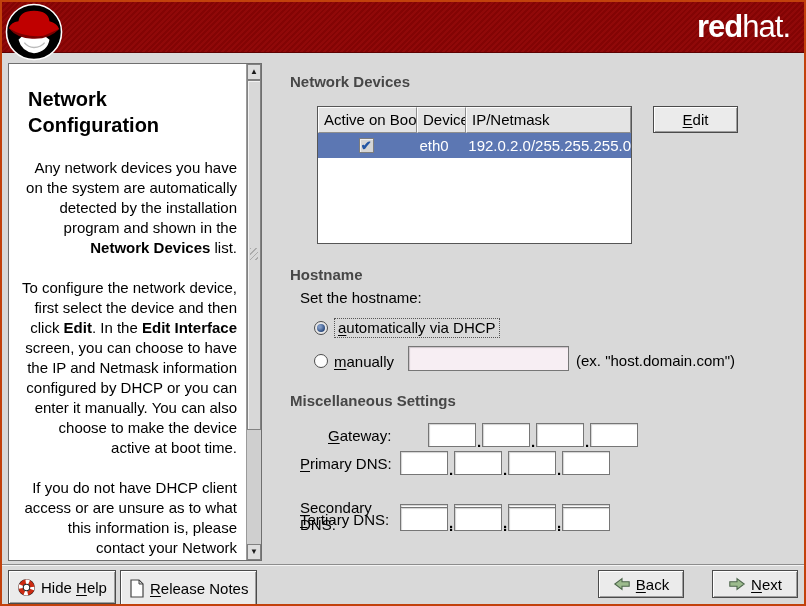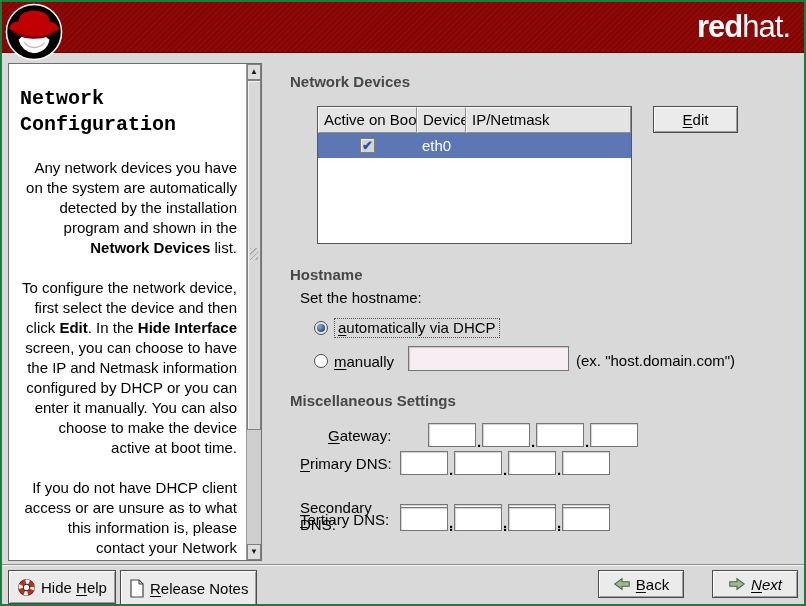--- a/index.html
+++ b/index.html
@@ -1,35 +1,35 @@
 <!DOCTYPE html>
 <html><head>
 <meta charset="utf-8">
 <style>
   html,body{margin:0;padding:0;background:#bfbfbf;}
   .window{
     position:relative;width:806px;height:606px;box-sizing:border-box;
-    border:2px solid #15803d;background:#d9d9d9;overflow:hidden;
+    border:2px solid #c2410c;background:#d9d9d9;overflow:hidden;
     font-family:"Liberation Sans",sans-serif;color:#000;font-size:15px;
   }
   
   .header{position:absolute;left:0;top:0;width:802px;height:50px;
     background:#8e0404;
     background-image:repeating-linear-gradient(135deg,rgba(0,0,0,.08) 0 2px,rgba(255,255,255,.02) 2px 4px);
     border-bottom:1px solid #5e0000;}
   .logo{position:absolute;left:3px;top:0;width:58px;height:60px;z-index:3;}
   .wordmark{position:absolute;right:14px;top:7px;color:#fff;font-size:31px;letter-spacing:-1px;z-index:2;}
   .wordmark .wm-bold{font-weight:bold;}
   .wordmark .wm-thin{font-weight:normal;}
   
   .help-panel{position:absolute;left:6px;top:61px;width:254px;height:498px;
     background:#fff;border:1px solid #6f6f6f;box-sizing:border-box;}
   .help-text{position:absolute;left:11px;top:12px;right:24px;bottom:1px;overflow:hidden;
     font-size:15px;line-height:20px;}
-  .help-title{font-size:20px;line-height:26px;font-weight:bold;margin:10px 0 20px 0;font-family:Liberation Mono, monospace;}
+  .help-title{font-size:20px;line-height:26px;font-weight:bold;margin:10px 0 20px 8px;}
   .para{margin:0 0 20px 0;text-align:right;}
   
   .scrollbar{position:absolute;top:0;right:0;width:15px;height:496px;background:#cfcfcf;
     border-left:1px solid #9a9a9a;box-sizing:border-box;}
   .sb-btn{position:absolute;left:0;width:14px;height:16px;background:#dedede;border:1px solid #808080;
     box-sizing:border-box;text-align:center;font-size:8px;line-height:14px;color:#1a1a1a;}
   .sb-up{top:0;}
   .sb-down{bottom:0;}
   .sb-thumb{position:absolute;left:0;top:16px;width:14px;height:350px;background:#d8d8d8;
     border:1px solid #828282;box-sizing:border-box;box-shadow:inset 1px 1px 0 #f2f2f2;}
@@ -75,21 +75,21 @@
   .misc-row{position:absolute;left:298px;display:flex;align-items:center;height:24px;}
   .misc-label{width:100px;flex:none;font-size:15px;}
   .ip-entry{width:48px;height:24px;background:#fff;flex:none;}
   .ip-dot{width:6px;flex:none;text-align:center;font-size:15px;font-weight:bold;padding-top:12px;}
   
   .footer-sep{position:absolute;left:0;top:562px;width:802px;height:2px;
     border-top:1px solid #8d8d8d;border-bottom:1px solid #f4f4f4;box-sizing:border-box;}
   .btn-hidehelp{left:6px;top:568px;height:28px;padding:16px 8px;text-align:center;}
   .btn-release{left:118px;top:568px;height:36px;padding:0 8px;}
   .btn-back{left:596px;top:568px;width:86px;height:28px;}
-  .btn-next{left:710px;top:568px;width:86px;height:28px;font-style:italic;}
+  .btn-next{left:710px;top:568px;width:86px;height:28px;}
   .icon{display:inline-flex;flex:none;}
 </style>
 </head>
 <body>
 
 <div class="window">
 
   <div class="header">
     <span class="wordmark"><span class="wm-bold">red</span><span class="wm-thin">hat.</span></span>
   </div>
@@ -99,21 +99,21 @@
     <path d="M20 41 q4 5 10 5 q7 0 11 -5" fill="none" stroke="#bbb" stroke-width="1.4"></path>
     <path d="M4 26 Q6 20 14 19 Q15 8 30 8 Q45 8 46 19 Q54 21 56 27 Q46 36 30 35 Q12 34 4 26 Z" fill="#c00000"></path>
     <path d="M4 26 Q20 36 40 34 L56 27 Q46 38 28 37 Q12 36 4 26 Z" fill="#7a0000"></path>
   </svg>
 
   <div class="help-panel">
     <div class="help-text">
       <div class="help-title">Network Configuration</div>
       <div>
           <div class="para"><span>Any network devices you have on the system are automatically detected by the installation program and shown in the </span><b>Network Devices</b><span> list.</span></div>
-          <div class="para"><span>To configure the network device, first select the device and then click </span><b>Edit</b><span>. In the </span><b>Hide Interface</b><span> screen, you can choose to have the IP and Netmask information configured by DHCP or you can enter it manually. You can also choose to make the device active at boot time.</span></div>
+          <div class="para"><span>To configure the network device, first select the device and then click </span><b>Edit</b><span>. In the </span><b>Edit Interface</b><span> screen, you can choose to have the IP and Netmask information configured by DHCP or you can enter it manually. You can also choose to make the device active at boot time.</span></div>
           <div class="para"><span>If you do not have DHCP client access or are unsure as to what this information is, please contact your Network Administrator.</span></div>
         </div>
     </div>
     <div class="scrollbar">
       <div class="sb-btn sb-up">▲</div>
       <div class="sb-thumb">
         <div class="sb-grip"></div>
       </div>
       <div class="sb-btn sb-down">▼</div>
     </div>
@@ -127,20 +127,21 @@
       <div class="th th-device">Device</div>
       <div class="th th-ip">IP/Netmask</div>
     </div>
     <div class="trow">
       <div class="td-active">
         <span class="checkbox">
           <span class="checkmark">✔</span>
         </span>
       </div>
       <div class="td-device">eth0</div>
+      <div class="td-ip">192.0.2.0/255.255.255.0</div>
     </div>
   </div>
 
   <div class="gtk-btn btn-edit">
     <span><span></span><span class="mn">E</span><span>dit</span></span>
   </div>
 
   <div class="section-title" style="left:288px;top:264px;">Hostname</div>
   <div class="plain-label" style="left:298px;top:287px;">Set the hostname:</div>
 

